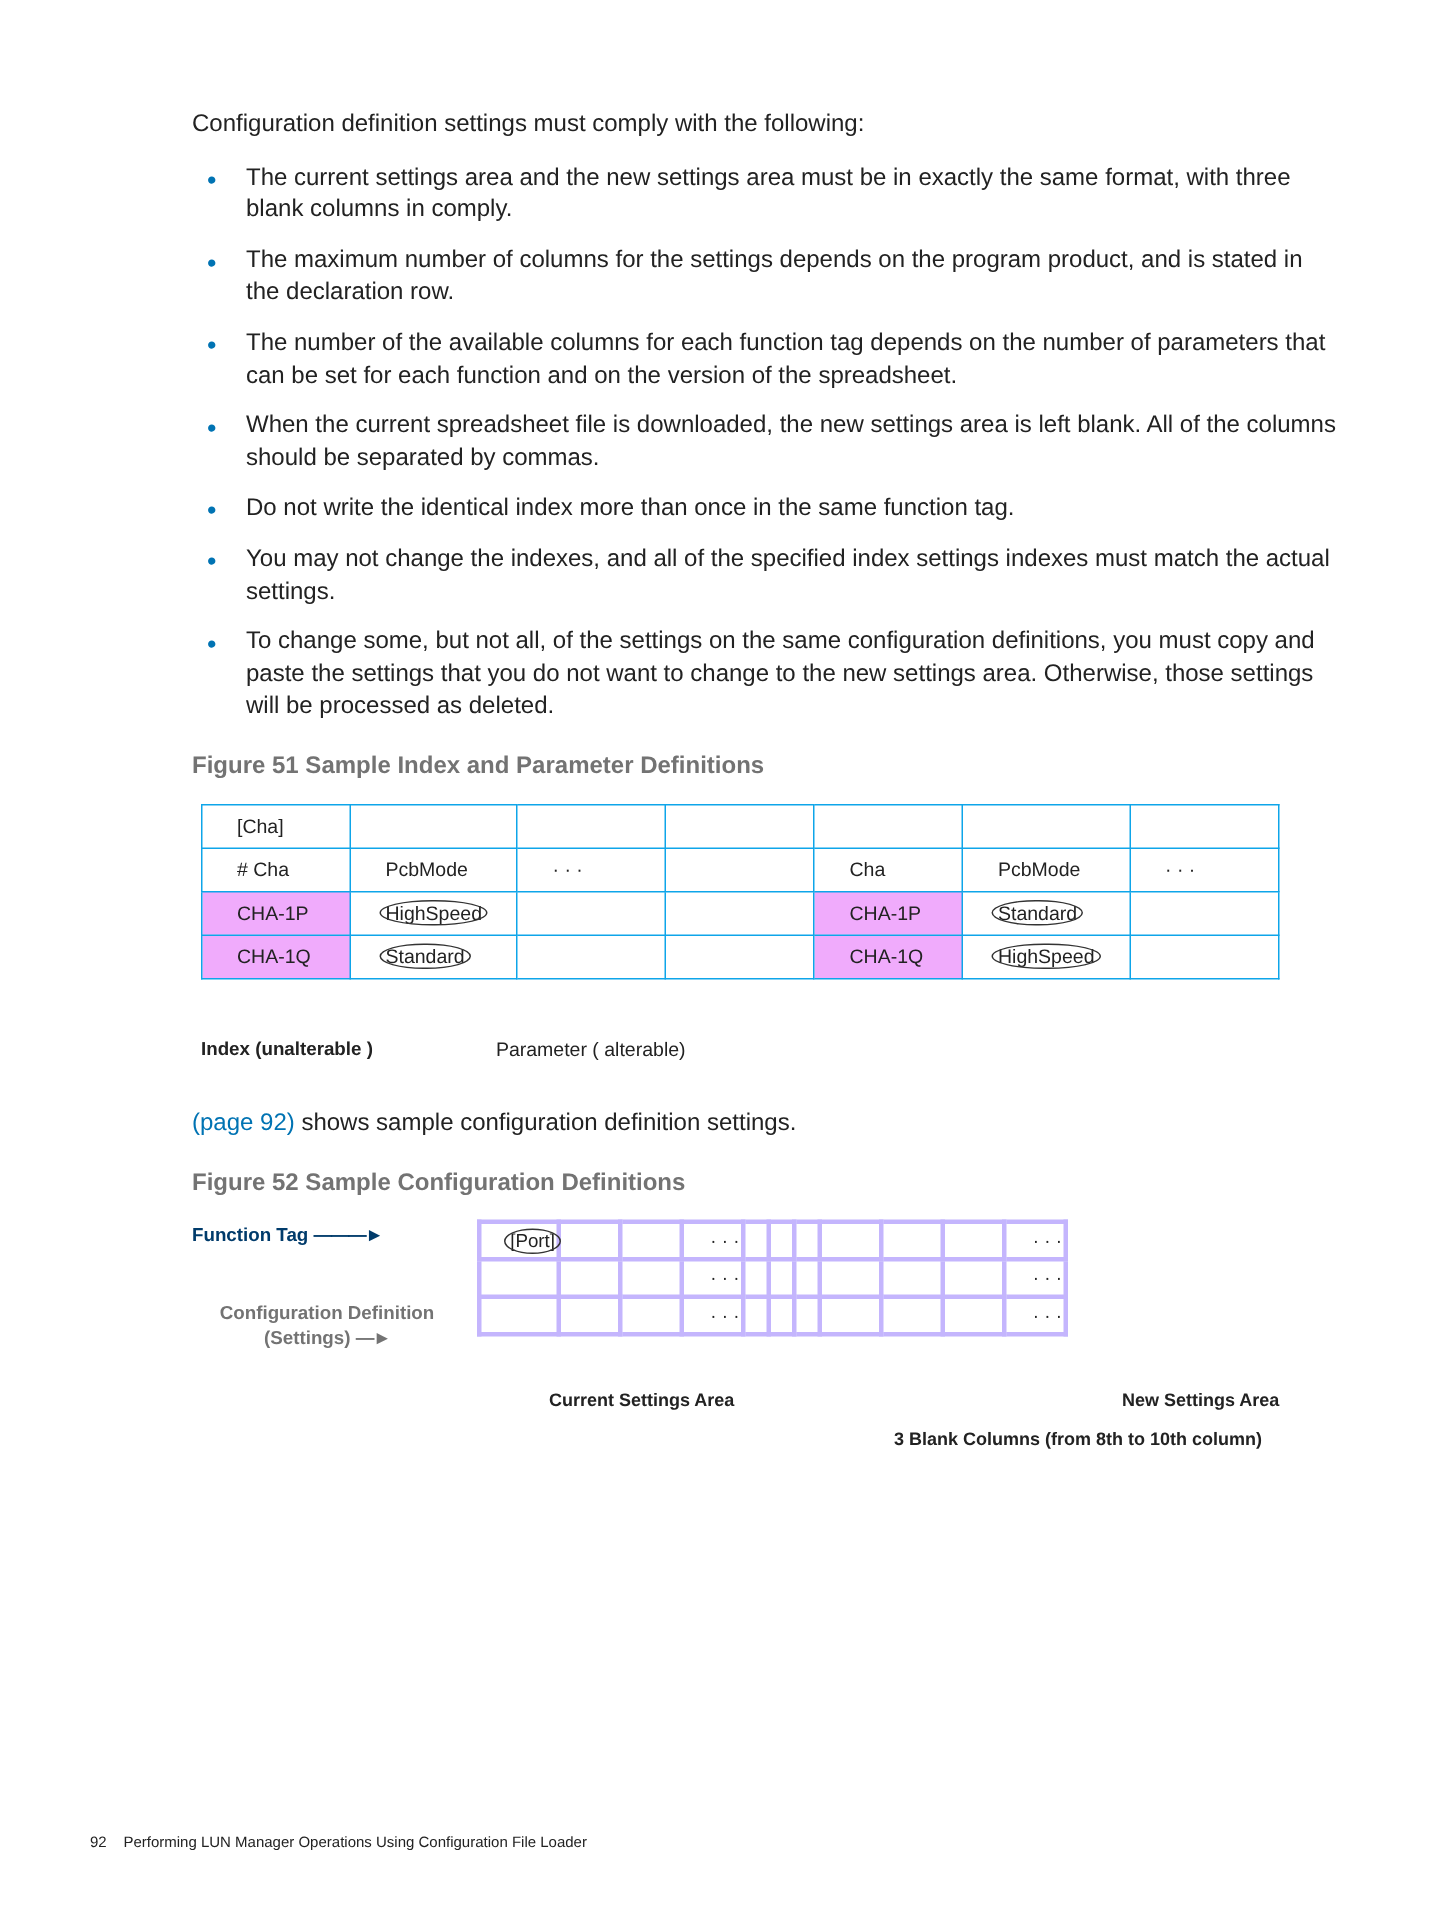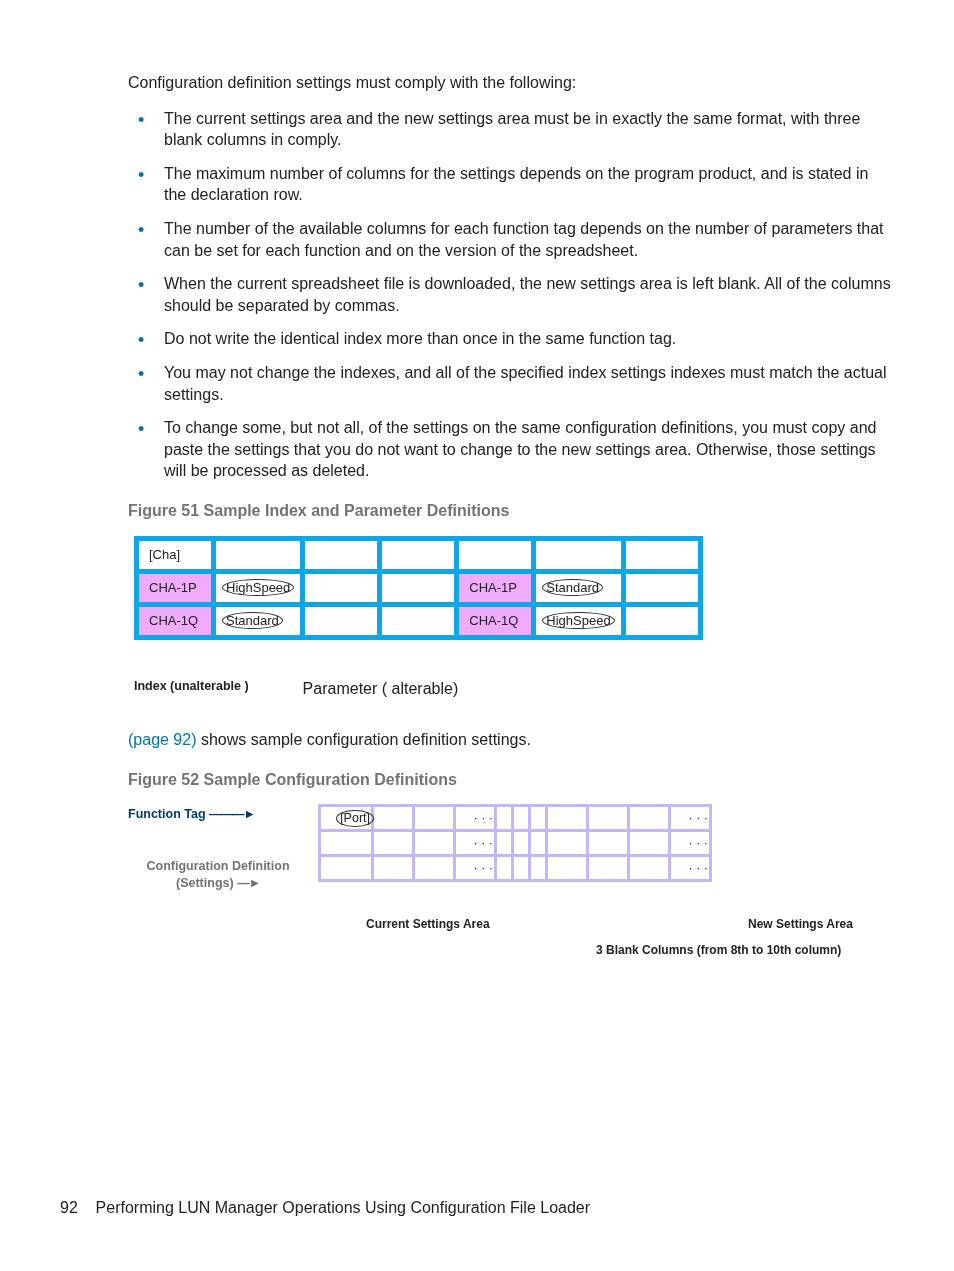--- a/index.html
+++ b/index.html
@@ -4,40 +4,40 @@
 <style>
 body{margin:0;font-family:Arial,Helvetica,sans-serif;font-size:16px;color:#222;background:#fff;width:954px;height:1271px;position:relative;line-height:1.35}
 .page{padding:56px 60px 0 128px}
 .intro{margin-bottom:14px}
 ul.bullets{list-style:none;padding:0;margin:0 0 14px 0}
 ul.bullets li{position:relative;padding-left:36px;margin-bottom:12px}
 ul.bullets li::before{content:"•";color:#0073b3;position:absolute;left:10px;top:0;font-size:18px}
 .link{color:#0073b3}
 .caption{color:#737373;font-weight:bold;margin:18px 0 14px 0}
 table.t1{border-collapse:collapse;font-size:13px}
-table.t1 td{border:5px solid #0ea5e9;padding:5px 10px;min-width:52px;height:18px}
+table.t1 td{border:1px solid #0ea5e9;padding:5px 23px;min-width:52px;height:18px}
 td.g{background:#f0abfc}
 td.narrow{min-width:22px}
 .lbl{font-size:12.5px;font-weight:bold;margin-top:6px}
-.lbl2{font-size:16px;margin-top:6px}
+.lbl2{font-size:13px;margin-top:6px}
 .fig1wrap{margin-left:6px}
 .o{position:relative;display:inline-block}
 .o::after{content:"";position:absolute;left:-4px;right:-4px;top:0;bottom:0;border:1px solid #333;border-radius:50%}
 .fig2{position:relative;margin:10px 0 0 0}
 table.t2{border-collapse:collapse;font-size:12.5px;position:absolute;left:190px;top:0}
 table.t2 td{border:3px solid #c4b5fd;text-align:right;height:20px}
 .w1{width:48px}.w2{width:36px}.w3{width:36px}.w4{width:36px}.wn{width:12px}
 .ftlab{position:absolute;left:0;top:2px;font-weight:bold;color:#003b6b;font-size:12.5px}
 .cdlab{position:absolute;left:0;top:54px;font-weight:bold;color:#737373;font-size:12.5px;text-align:center;width:180px}
 .areas{position:absolute;left:190px;top:112px;width:630px;font-size:12px}
 .csa{position:absolute;left:48px;font-weight:bold}
 .nsa{position:absolute;left:430px;font-weight:bold}
 .blank{position:absolute;left:278px;top:26px;font-weight:bold}
-.footer{position:absolute;bottom:52px;left:60px;font-size:16px}
-.annot{display:flex;gap:54px;margin-top:32px}
+.footer{position:absolute;bottom:36px;left:60px;font-size:10px}
+.annot{display:flex;gap:82px;margin-top:32px}
 </style>
 </head>
 <body>
 
 <div class="page">
   <p class="intro">Configuration definition settings must comply with the following:</p>
   <ul class="bullets">
     <li>The current settings area and the new settings area must be in exactly the same format, with three blank columns in comply.</li>
     <li>The maximum number of columns for the settings depends on the program product, and is stated in the declaration row.</li>
     <li>The number of the available columns for each function tag depends on the number of parameters that can be set for each function and on the version of the spreadsheet.</li>
@@ -54,20 +54,29 @@
     <table class="t1">
       <tbody>
           <tr>
         <td>[Cha]</td>
             <td></td>
             <td class="narrow"></td>
             <td class="narrow"></td>
             <td></td>
             <td></td>
             <td class="narrow"></td>
+      </tr>
+      <tr>
+        <td># Cha</td>
+            <td>PcbMode</td>
+            <td class="narrow">· · ·</td>
+            <td class="narrow"></td>
+            <td>Cha</td>
+            <td>PcbMode</td>
+            <td class="narrow">· · ·</td>
       </tr>
       <tr>
         <td class="g">CHA-1P</td>
             <td><span class="o">HighSpeed</span></td>
             <td class="narrow"></td>
             <td class="narrow"></td>
             <td class="g">CHA-1P</td>
             <td><span class="o">Standard</span></td>
             <td class="narrow"></td>
       </tr>

